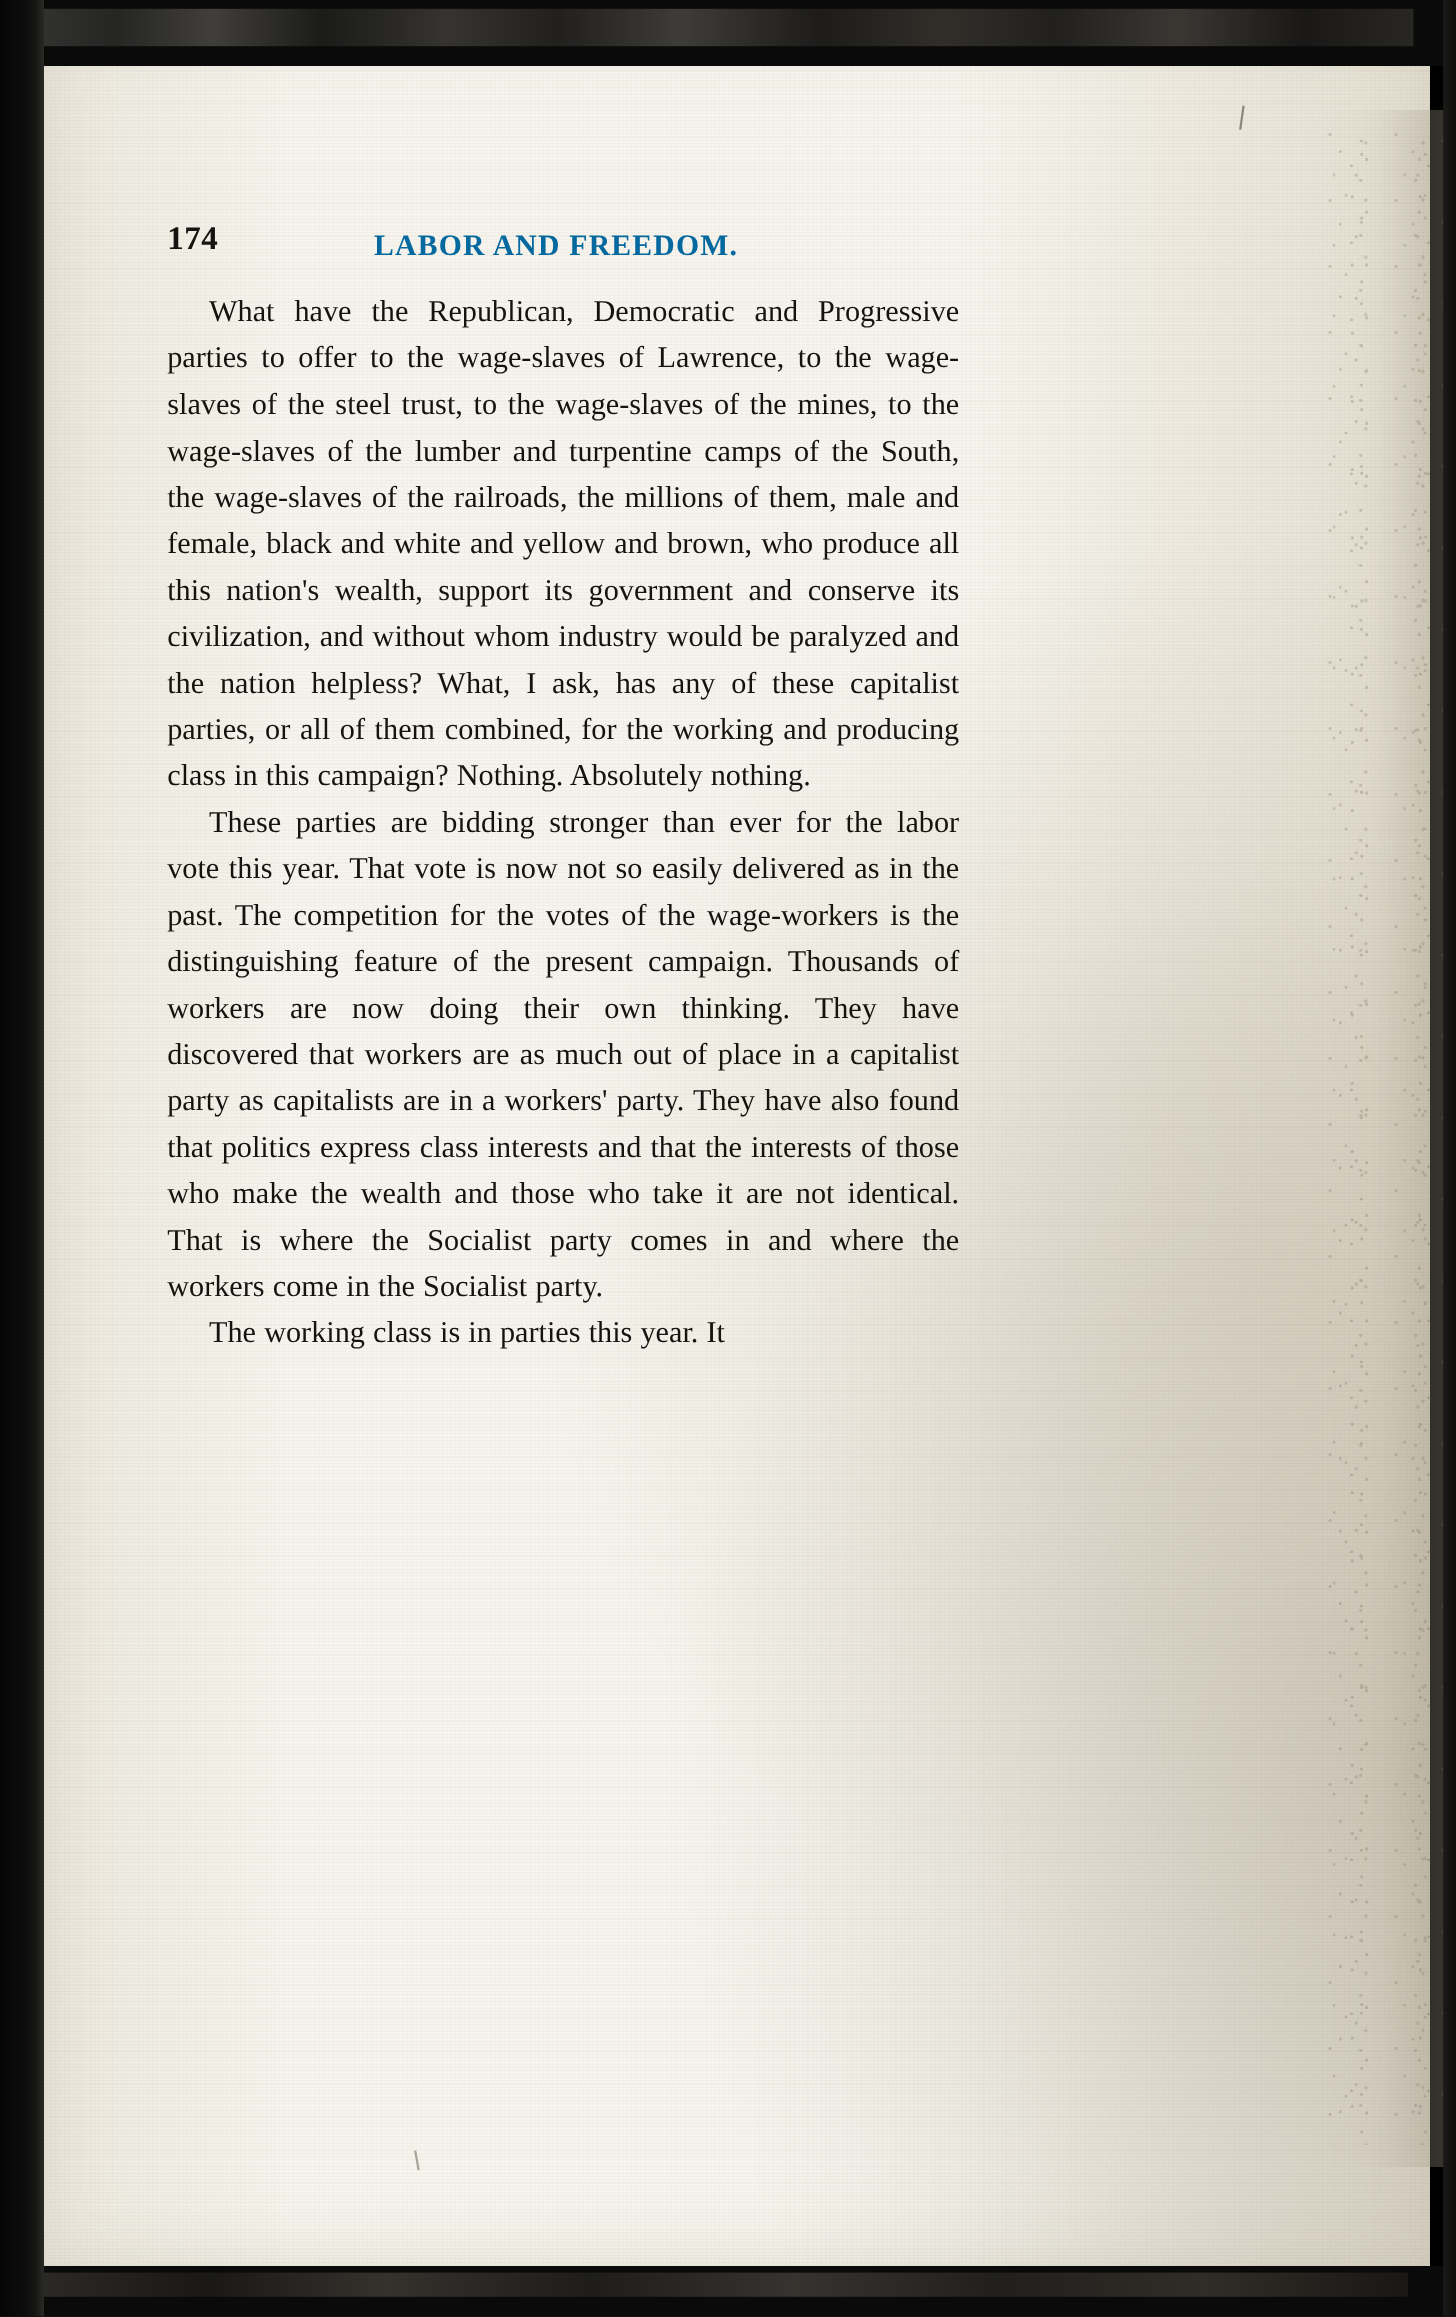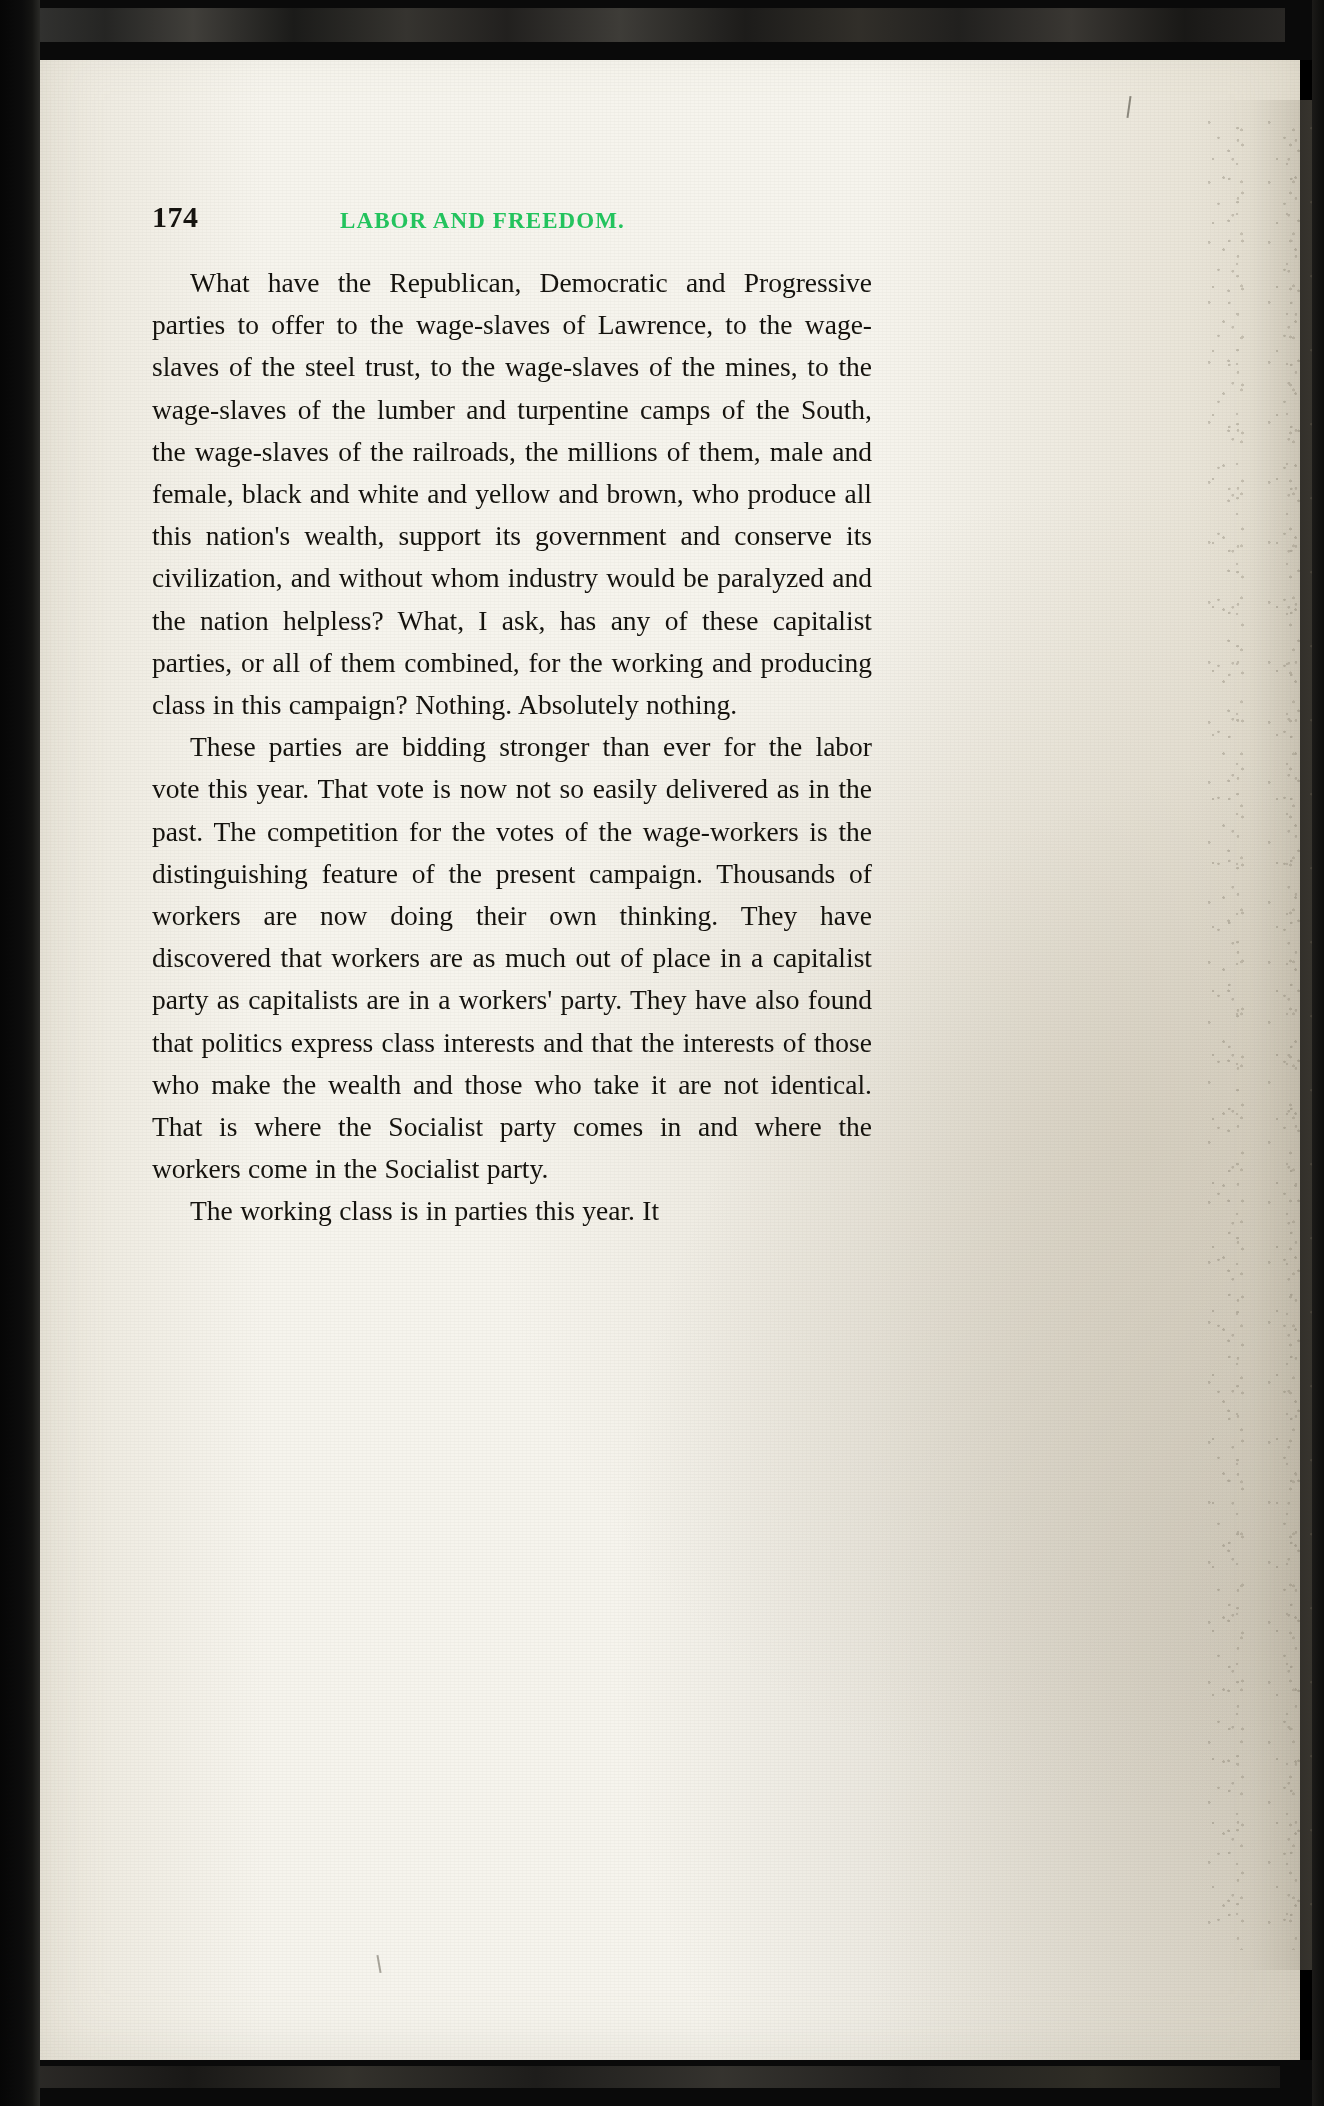--- a/index.html
+++ b/index.html
@@ -152,23 +152,23 @@
     top: 0;
     font-size: 30px;
     font-weight: bold;
     color: #15130f;
     letter-spacing: 0.5px;
   }
   .head-title {
     position: absolute;
     left: 188px;
     top: 8px;
-    font-size: 23px;
+    font-size: 27px;
     letter-spacing: 1.1px;
-    color: #22c55e;
+    color: #0369a1;
     font-weight: bold;
   }
 
   p.body {
     margin: 0;
     font-size: 27.5px;
     line-height: 42.2px;
     color: #14120d;
     text-align: justify;
     text-justify: inter-word;

